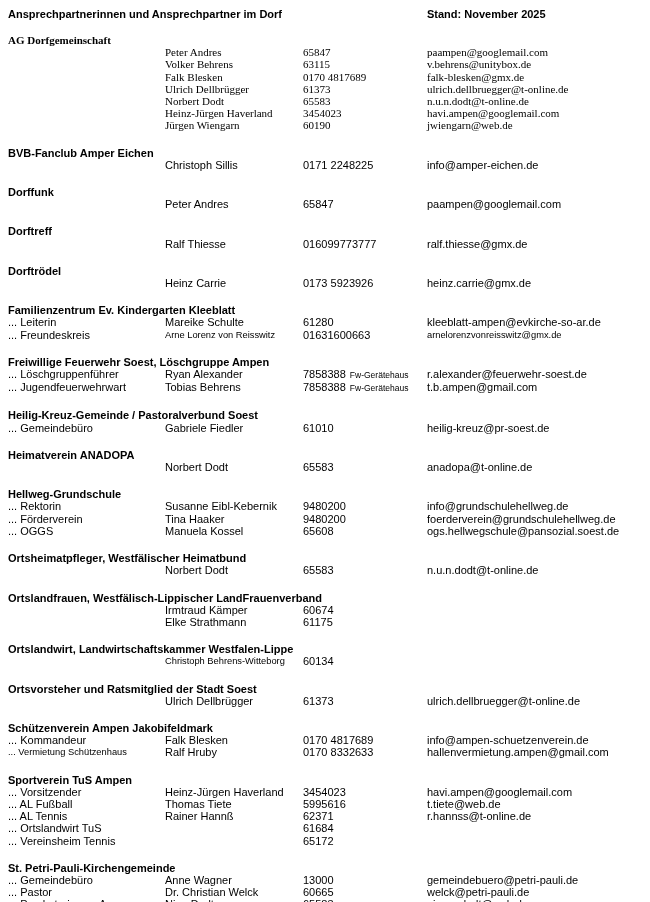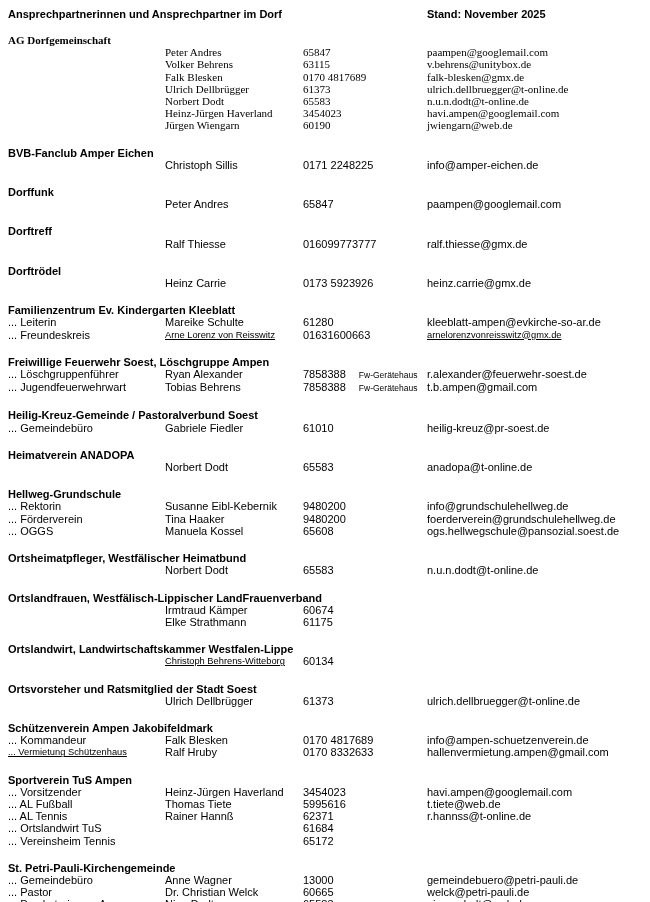--- a/index.html
+++ b/index.html
@@ -33,24 +33,24 @@
     line-height: 12.2px;
     white-space: nowrap;
   }
   .section.gap .row:first-of-type { margin-top: 4px; }
   .row {
     display: grid;
     grid-template-columns: 157px 138px 124px 1fr;
     line-height: 12.2px;
   }
   .cell { white-space: nowrap; overflow: visible; }
-  .cell.small { font-size: 9.3px; text-decoration: underline; }
+  .cell.small { font-size: 9.3px; }
   .phone-note {
     font-size: 8.5px;
-    padding-left: 13px;
+    padding-left: 4px;
   }
 </style>
 </head>
 <body>
 
 <div class="page">
   <div class="doc-header">
     <span class="title">Ansprechpartnerinnen und Ansprechpartner im Dorf</span>
     <span class="date">Stand: November 2025</span>
   </div>

